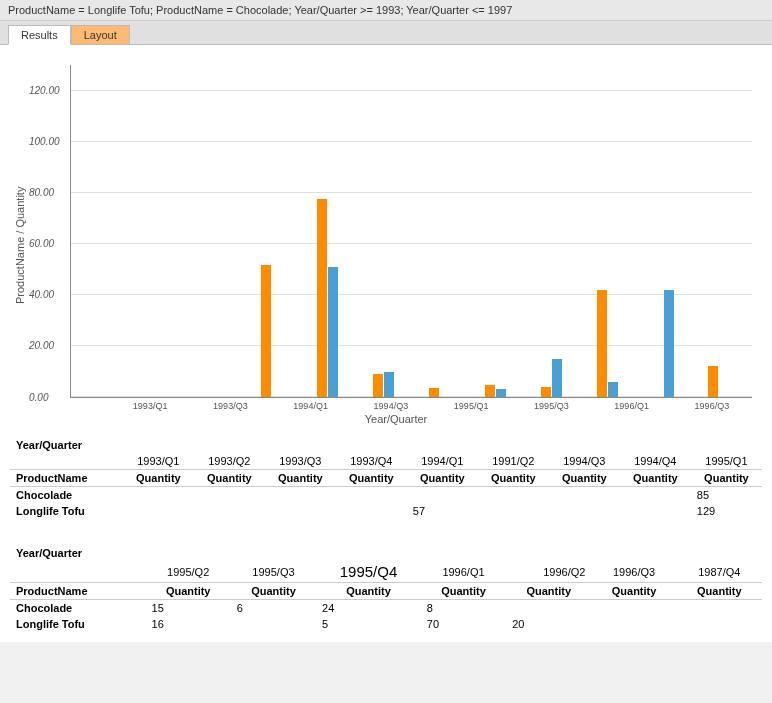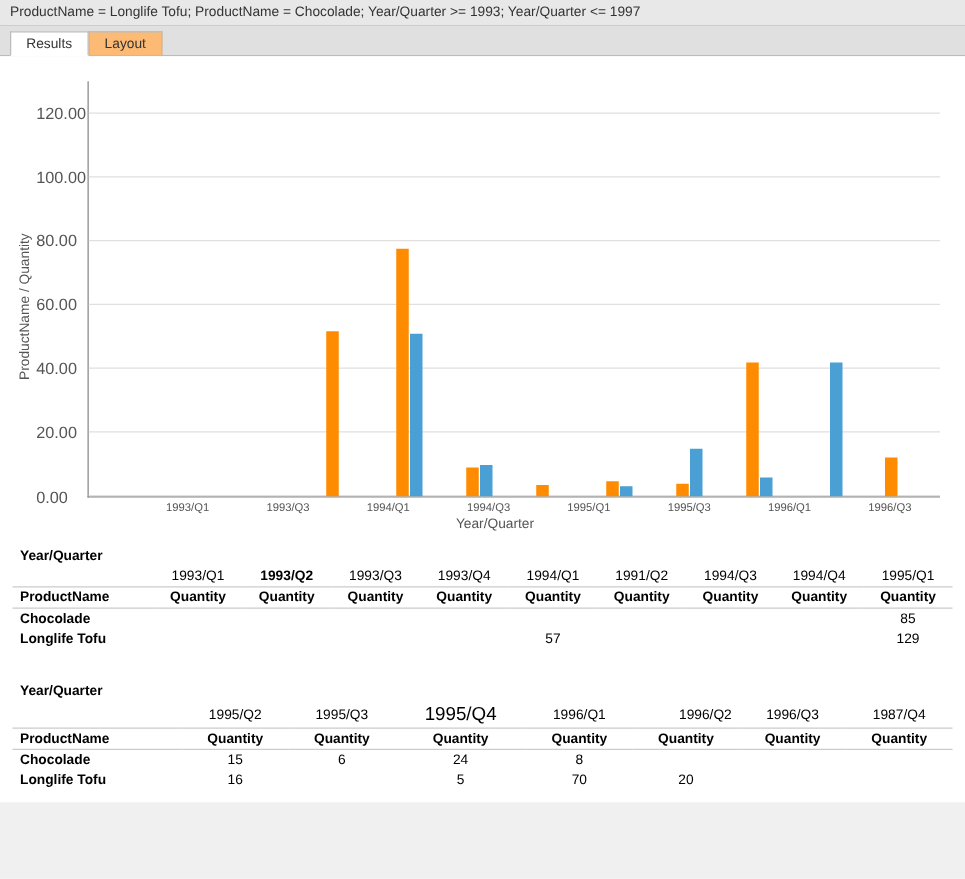--- a/index.html
+++ b/index.html
@@ -79,23 +79,24 @@
     .y-tick {
       position: absolute;
       left: 0; right: 0;
       border-top: 1px solid #e0e0e0;
       display: flex;
       align-items: center;
     }
     .y-tick-label {
       position: absolute;
       left: -42px;
-      font-size: 13px;
+      font-size: 10px;
       color: #555;
       white-space: nowrap;
+      font-style: italic;
     }
     .bars-container {
       position: absolute;
       top: 0; left: 0; right: 0; bottom: 0;
       display: flex;
       align-items: flex-end;
       justify-content: space-around;
       padding: 0 5px;
     }
     .bar-group {
@@ -130,21 +131,21 @@
     .cross-table td, .cross-table th {
       padding: 2px 6px;
       white-space: nowrap;
     }
     .cross-table .product-col {
       font-weight: bold;
       text-align: left;
       min-width: 90px;
     }
     .cross-table .data-cell {
-      text-align: center;
+      text-align: left;
     }
   </style>
 </head>
 <body>
 
 <div class="filter-bar">
   <span>ProductName = Longlife Tofu; ProductName = Chocolade; Year/Quarter &gt;= 1993; Year/Quarter &lt;= 1997</span>
 </div>
 
 <div class="tabs">
@@ -272,21 +273,21 @@
     <table class="cross-table">
       <tbody>
 
         <tr>
           <td colspan="10" style="font-weight:bold; padding-top:6px; padding-bottom:2px;">Year/Quarter</td>
         </tr>
 
         <tr>
           <td></td>
           <td style="text-align:center; font-size:11px;">1993/Q1</td>
-          <td style="text-align:center; font-size:11px;font-weight:bold;">1993/Q2</td>
+          <td style="text-align:center; font-size:11px;">1993/Q2</td>
           <td style="text-align:center; font-size:11px;">1993/Q3</td>
           <td style="text-align:center; font-size:11px;">1993/Q4</td>
           <td style="text-align:center; font-size:11px;">1994/Q1</td>
           <td style="text-align:center; font-size:11px;">1991/Q2</td>
           <td style="text-align:center; font-size:11px;">1994/Q3</td>
           <td style="text-align:center; font-size:11px;">1994/Q4</td>
           <td style="text-align:center; font-size:11px;">1995/Q1</td>
         </tr>
 
         <tr style="border-top:1px solid #ccc; border-bottom:1px solid #ccc;">

